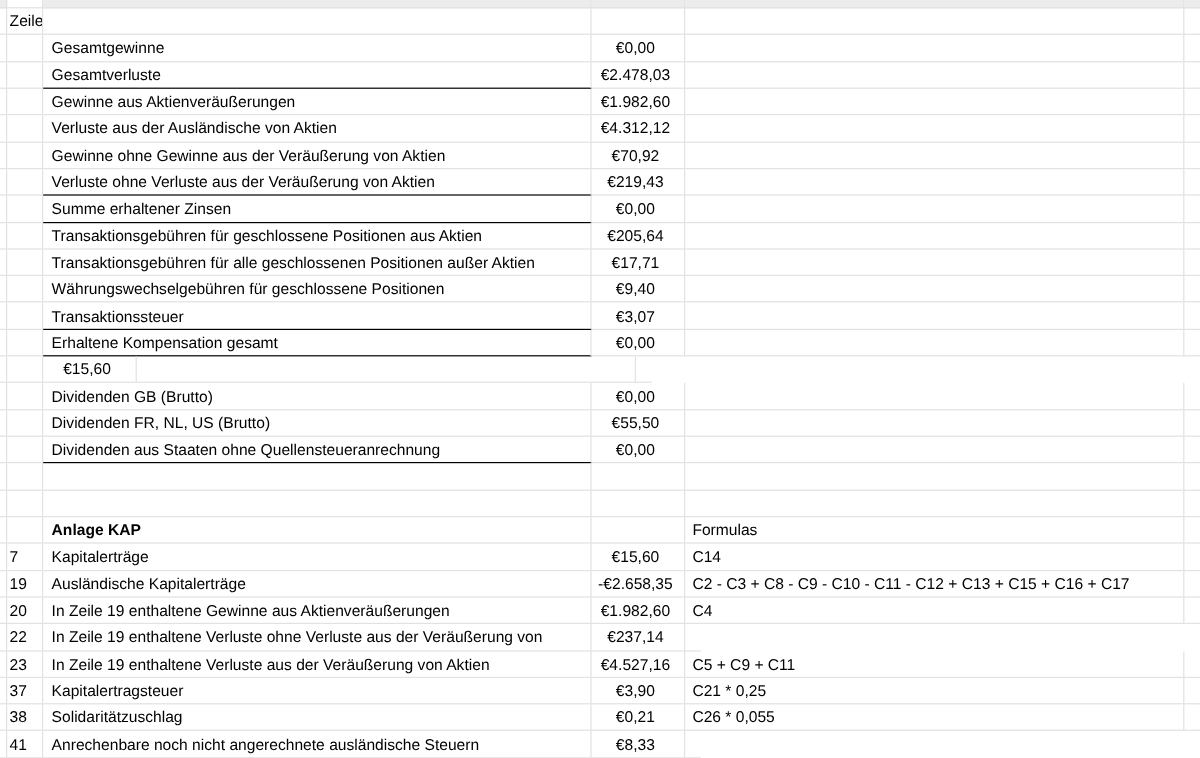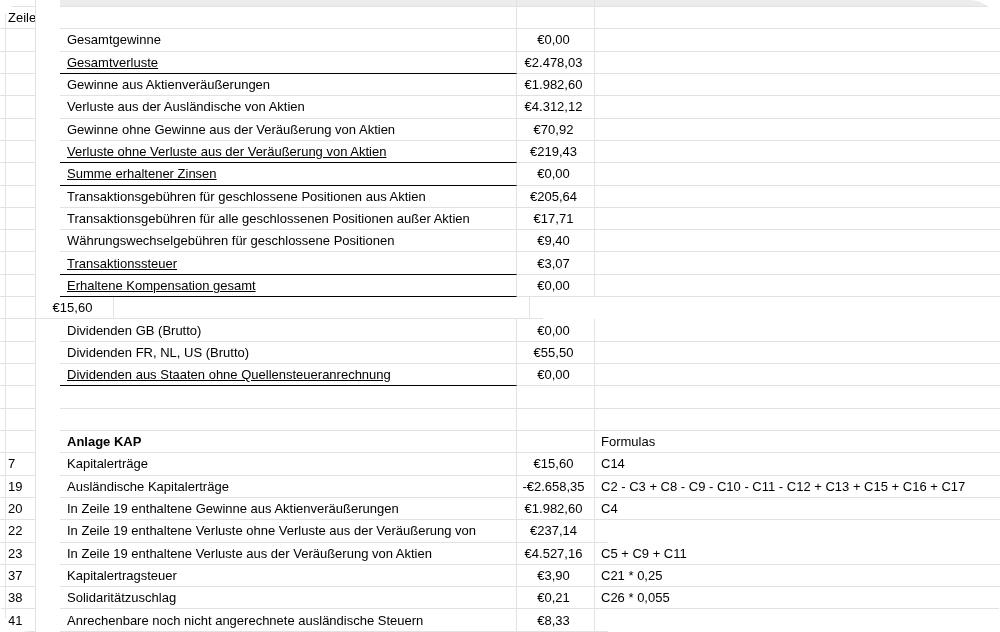--- a/index.html
+++ b/index.html
@@ -3,39 +3,38 @@
 <meta charset="utf-8">
 <style>
   html,body{margin:0;padding:0;background:#fff;}
   .sheet{
     position:relative;
     width:1000px;height:632px;
     background:#ffffff;
     font-family:"Liberation Sans",sans-serif;
     font-size:13px;color:#000;
     overflow:hidden;
-    border-radius:31px;
   }
   .row{display:flex;height:22.32px;box-sizing:border-box;}
   .row.band{height:7px;}
   .cell{
     box-sizing:border-box;
     border-right:1px solid #e2e2e2;
     border-bottom:1px solid #e2e2e2;
     display:flex;align-items:center;
     white-space:nowrap;overflow:hidden;
     line-height:1;
   }
   .cA{width:6px;flex:none;}
   .cB{width:30px;flex:none;padding-left:2px;}
-  .cC{width:457px;flex:none;padding-left:7px;margin-left:24px;}
+  .cC{width:457px;flex:none;padding-left:7px;}
   .cD{width:78px;flex:none;justify-content:center;padding-right:4px;}
   .cE{width:416px;flex:none;padding-left:6px;}
   .cF{width:13px;flex:none;border-right:none;}
-  .bb{border-bottom:1.6px solid #000;text-decoration:underline;}
+  .bb{border-bottom:1.6px solid #000;}
   .grey{background:#ececec;}
   .bold{font-weight:700;}
   span{display:inline-block;}
 </style>
 </head>
 <body>
 
 <div class="sheet">
 
   <div class="row band">

